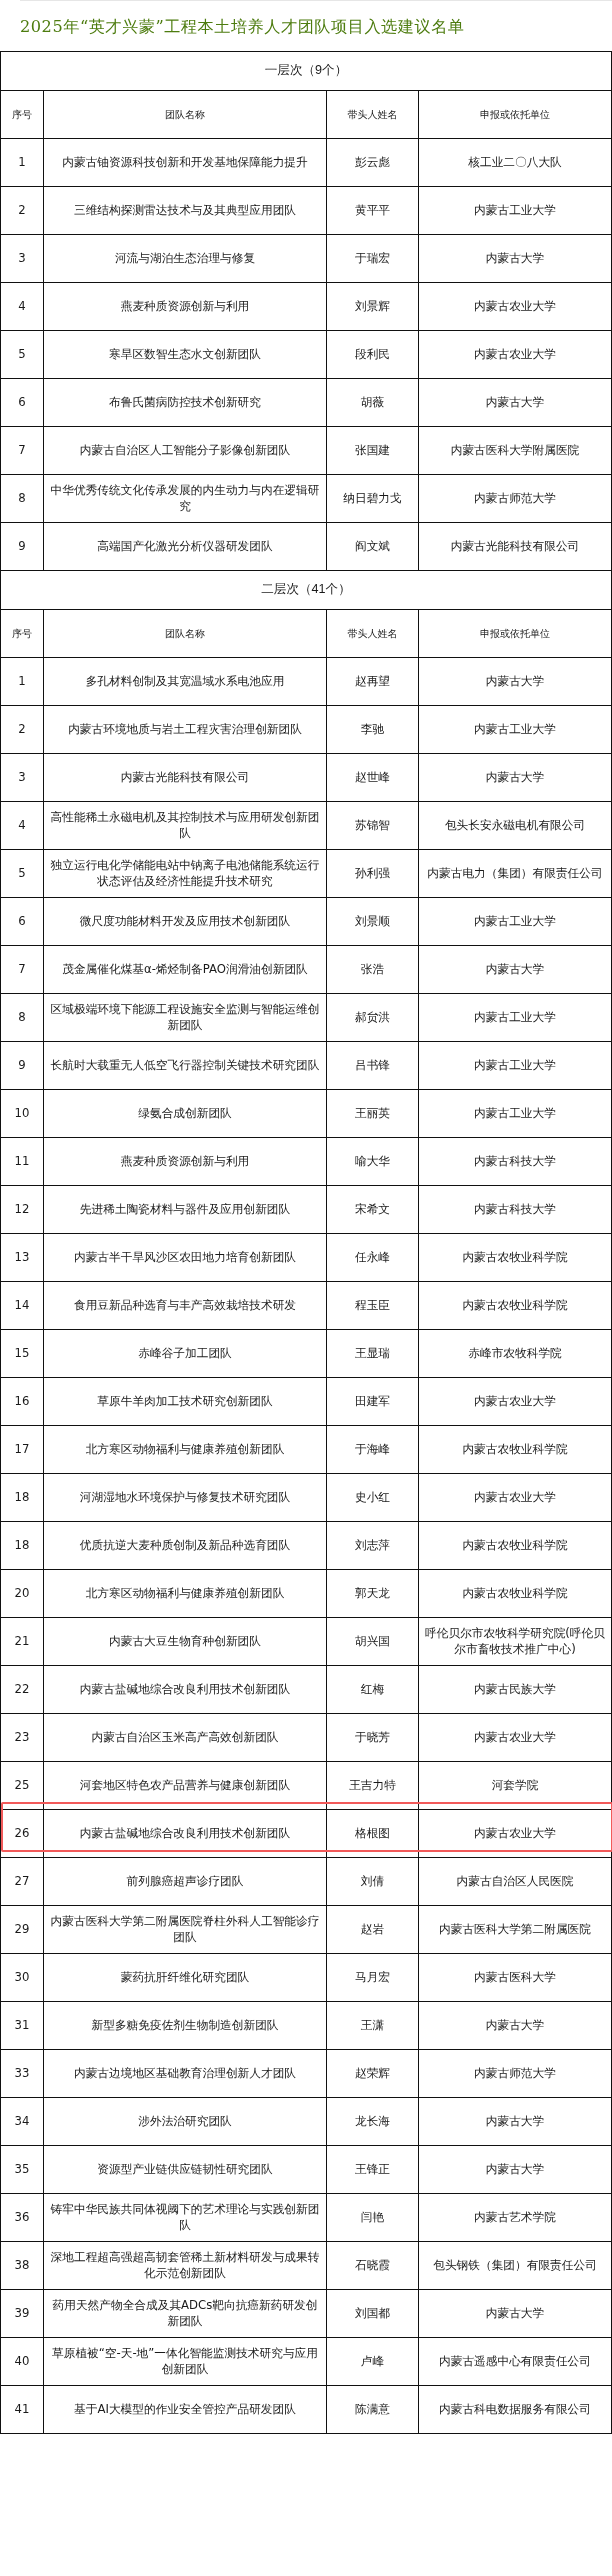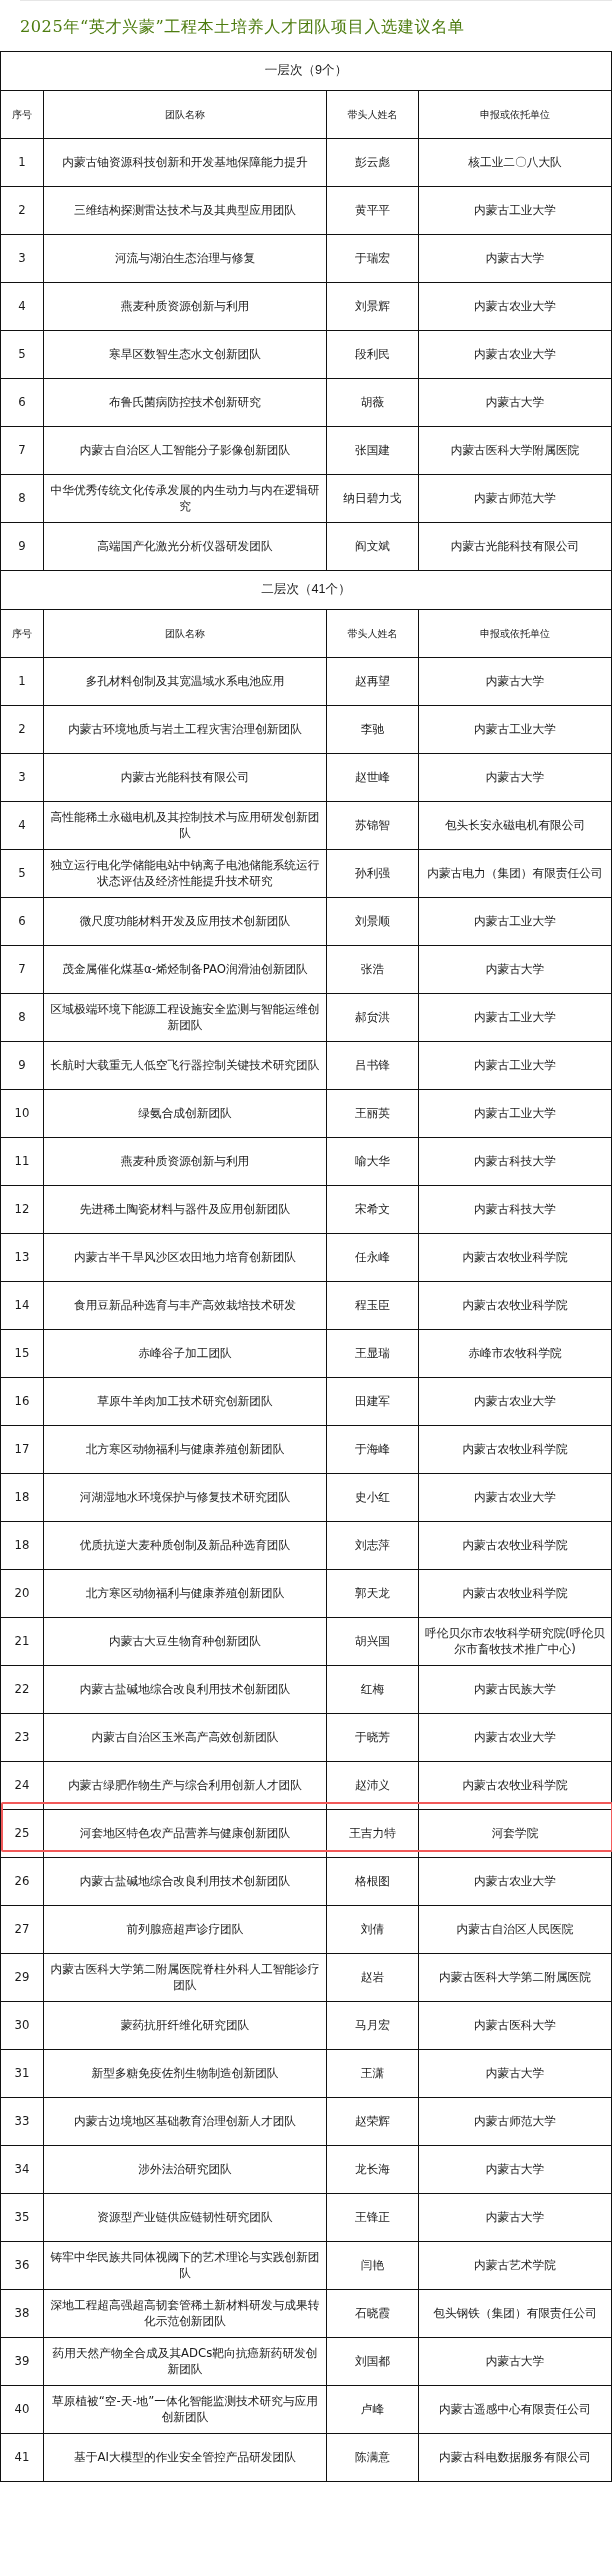--- a/index.html
+++ b/index.html
@@ -239,26 +239,20 @@
         <td>红梅</td>
         <td>内蒙古民族大学</td>
       </tr>
       <tr class="row">
         <td class="seq">23</td>
         <td>内蒙古自治区玉米高产高效创新团队</td>
         <td>于晓芳</td>
         <td>内蒙古农业大学</td>
       </tr>
       <tr class="row">
-        <td class="seq">24</td>
-        <td>内蒙古绿肥作物生产与综合利用创新人才团队</td>
-        <td>赵沛义</td>
-        <td>内蒙古农牧业科学院</td>
-      </tr>
-      <tr class="row">
         <td class="seq">25</td>
         <td>河套地区特色农产品营养与健康创新团队</td>
         <td>王吉力特</td>
         <td>河套学院</td>
       </tr>
       <tr class="row">
         <td class="seq">26</td>
         <td>内蒙古盐碱地综合改良利用技术创新团队</td>
         <td>格根图</td>
         <td>内蒙古农业大学</td>

